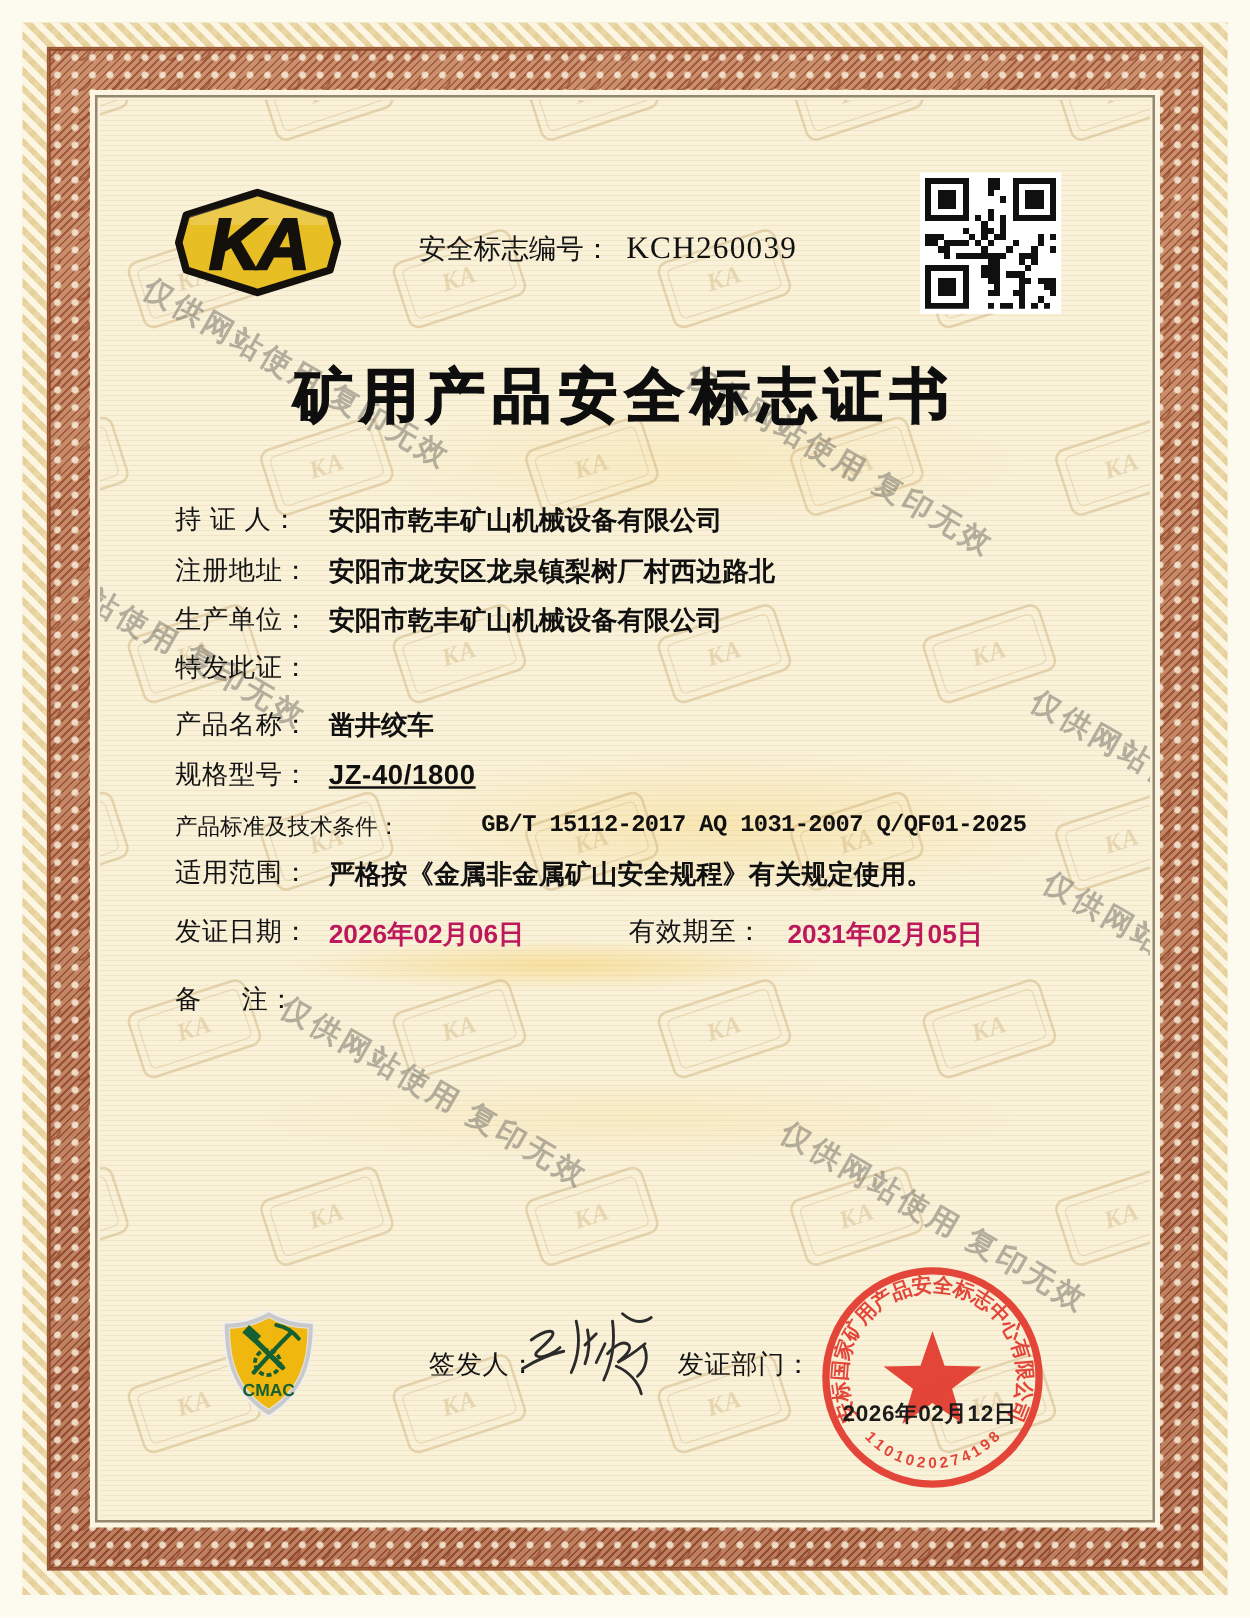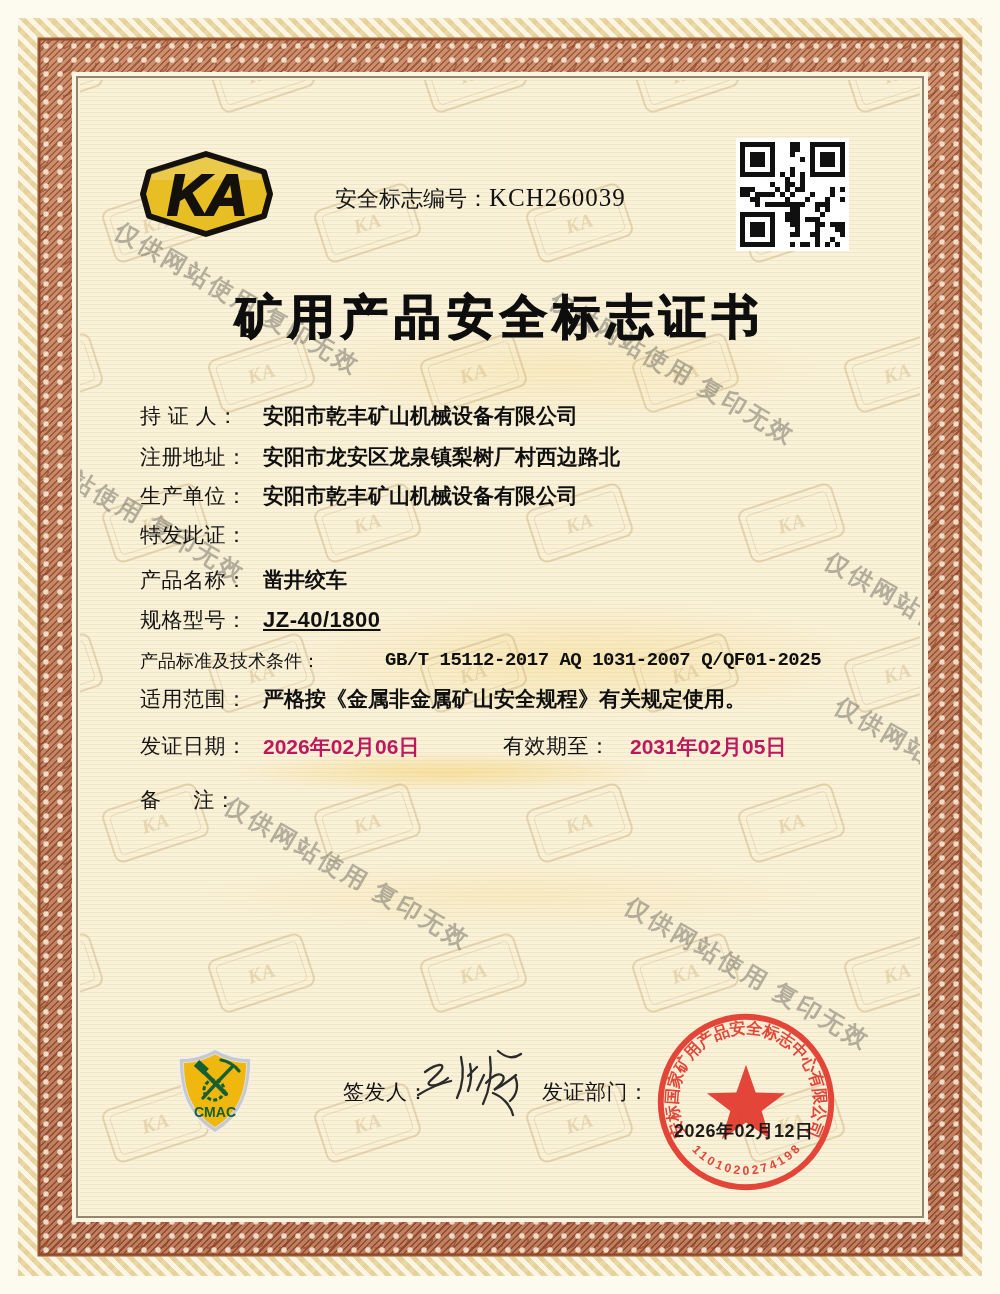--- a/index.html
+++ b/index.html
@@ -32,21 +32,21 @@
   .wash4{left:120px;top:780px;width:620px;height:70px;background:radial-gradient(closest-side,rgba(245,218,135,.25),rgba(245,218,135,0));}
   .plate{position:absolute;width:95px;height:52px;border:2px solid rgba(196,163,104,.38);border-radius:9px;
          transform:rotate(-18deg);display:flex;align-items:center;justify-content:center;}
   .plate::after{content:"";position:absolute;inset:5px;border:1.5px solid rgba(196,163,104,.28);border-radius:5px;}
   .plate span{font:700 italic 20px "Liberation Serif",serif;color:rgba(196,163,104,.32);letter-spacing:1px;}
   .wm{position:absolute;font:600 24px "Liberation Serif",serif;letter-spacing:3px;color:rgba(122,118,110,.55);
       transform-origin:left top;transform:rotate(30deg);white-space:pre;}
   .label{position:absolute;font:500 21px/26px "Liberation Sans",sans-serif;color:#141414;
          letter-spacing:.5px;white-space:pre;text-align:center;}
   .value{position:absolute;font:700 21px/26px "Liberation Serif",serif;color:#101010;white-space:pre;}
-  .mark-line{position:absolute;left:335px;top:184px;display:flex;align-items:baseline;}
+  .mark-line{position:absolute;left:335px;top:184px;display:flex;align-items:baseline;gap:12px;}
   .mark-label{font:500 22px "Liberation Sans",sans-serif;color:#141414;}
   .mark-value{font:400 25px "Liberation Serif",serif;color:#111;letter-spacing:1px;}
   .cert-title{position:absolute;left:80px;right:80px;top:286px;text-align:center;
       font:700 47px "Liberation Serif",serif;color:#0e0e0e;letter-spacing:6px;
       -webkit-text-stroke:1.2px #0e0e0e;}
   .value-block{position:absolute;left:263px;top:510px;width:614px;font:700 21px/26px "Liberation Serif",serif;
       color:#101010;text-align:justify;}
   .code-mono{font:700 19px "Liberation Mono",monospace;letter-spacing:-.5px;color:#101010;}
   .code-sans{font:700 22px "Liberation Sans",sans-serif;letter-spacing:.5px;color:#101010;text-decoration:underline;}
   .date-val{font:600 21px "Liberation Sans",sans-serif;color:#be185d;}

